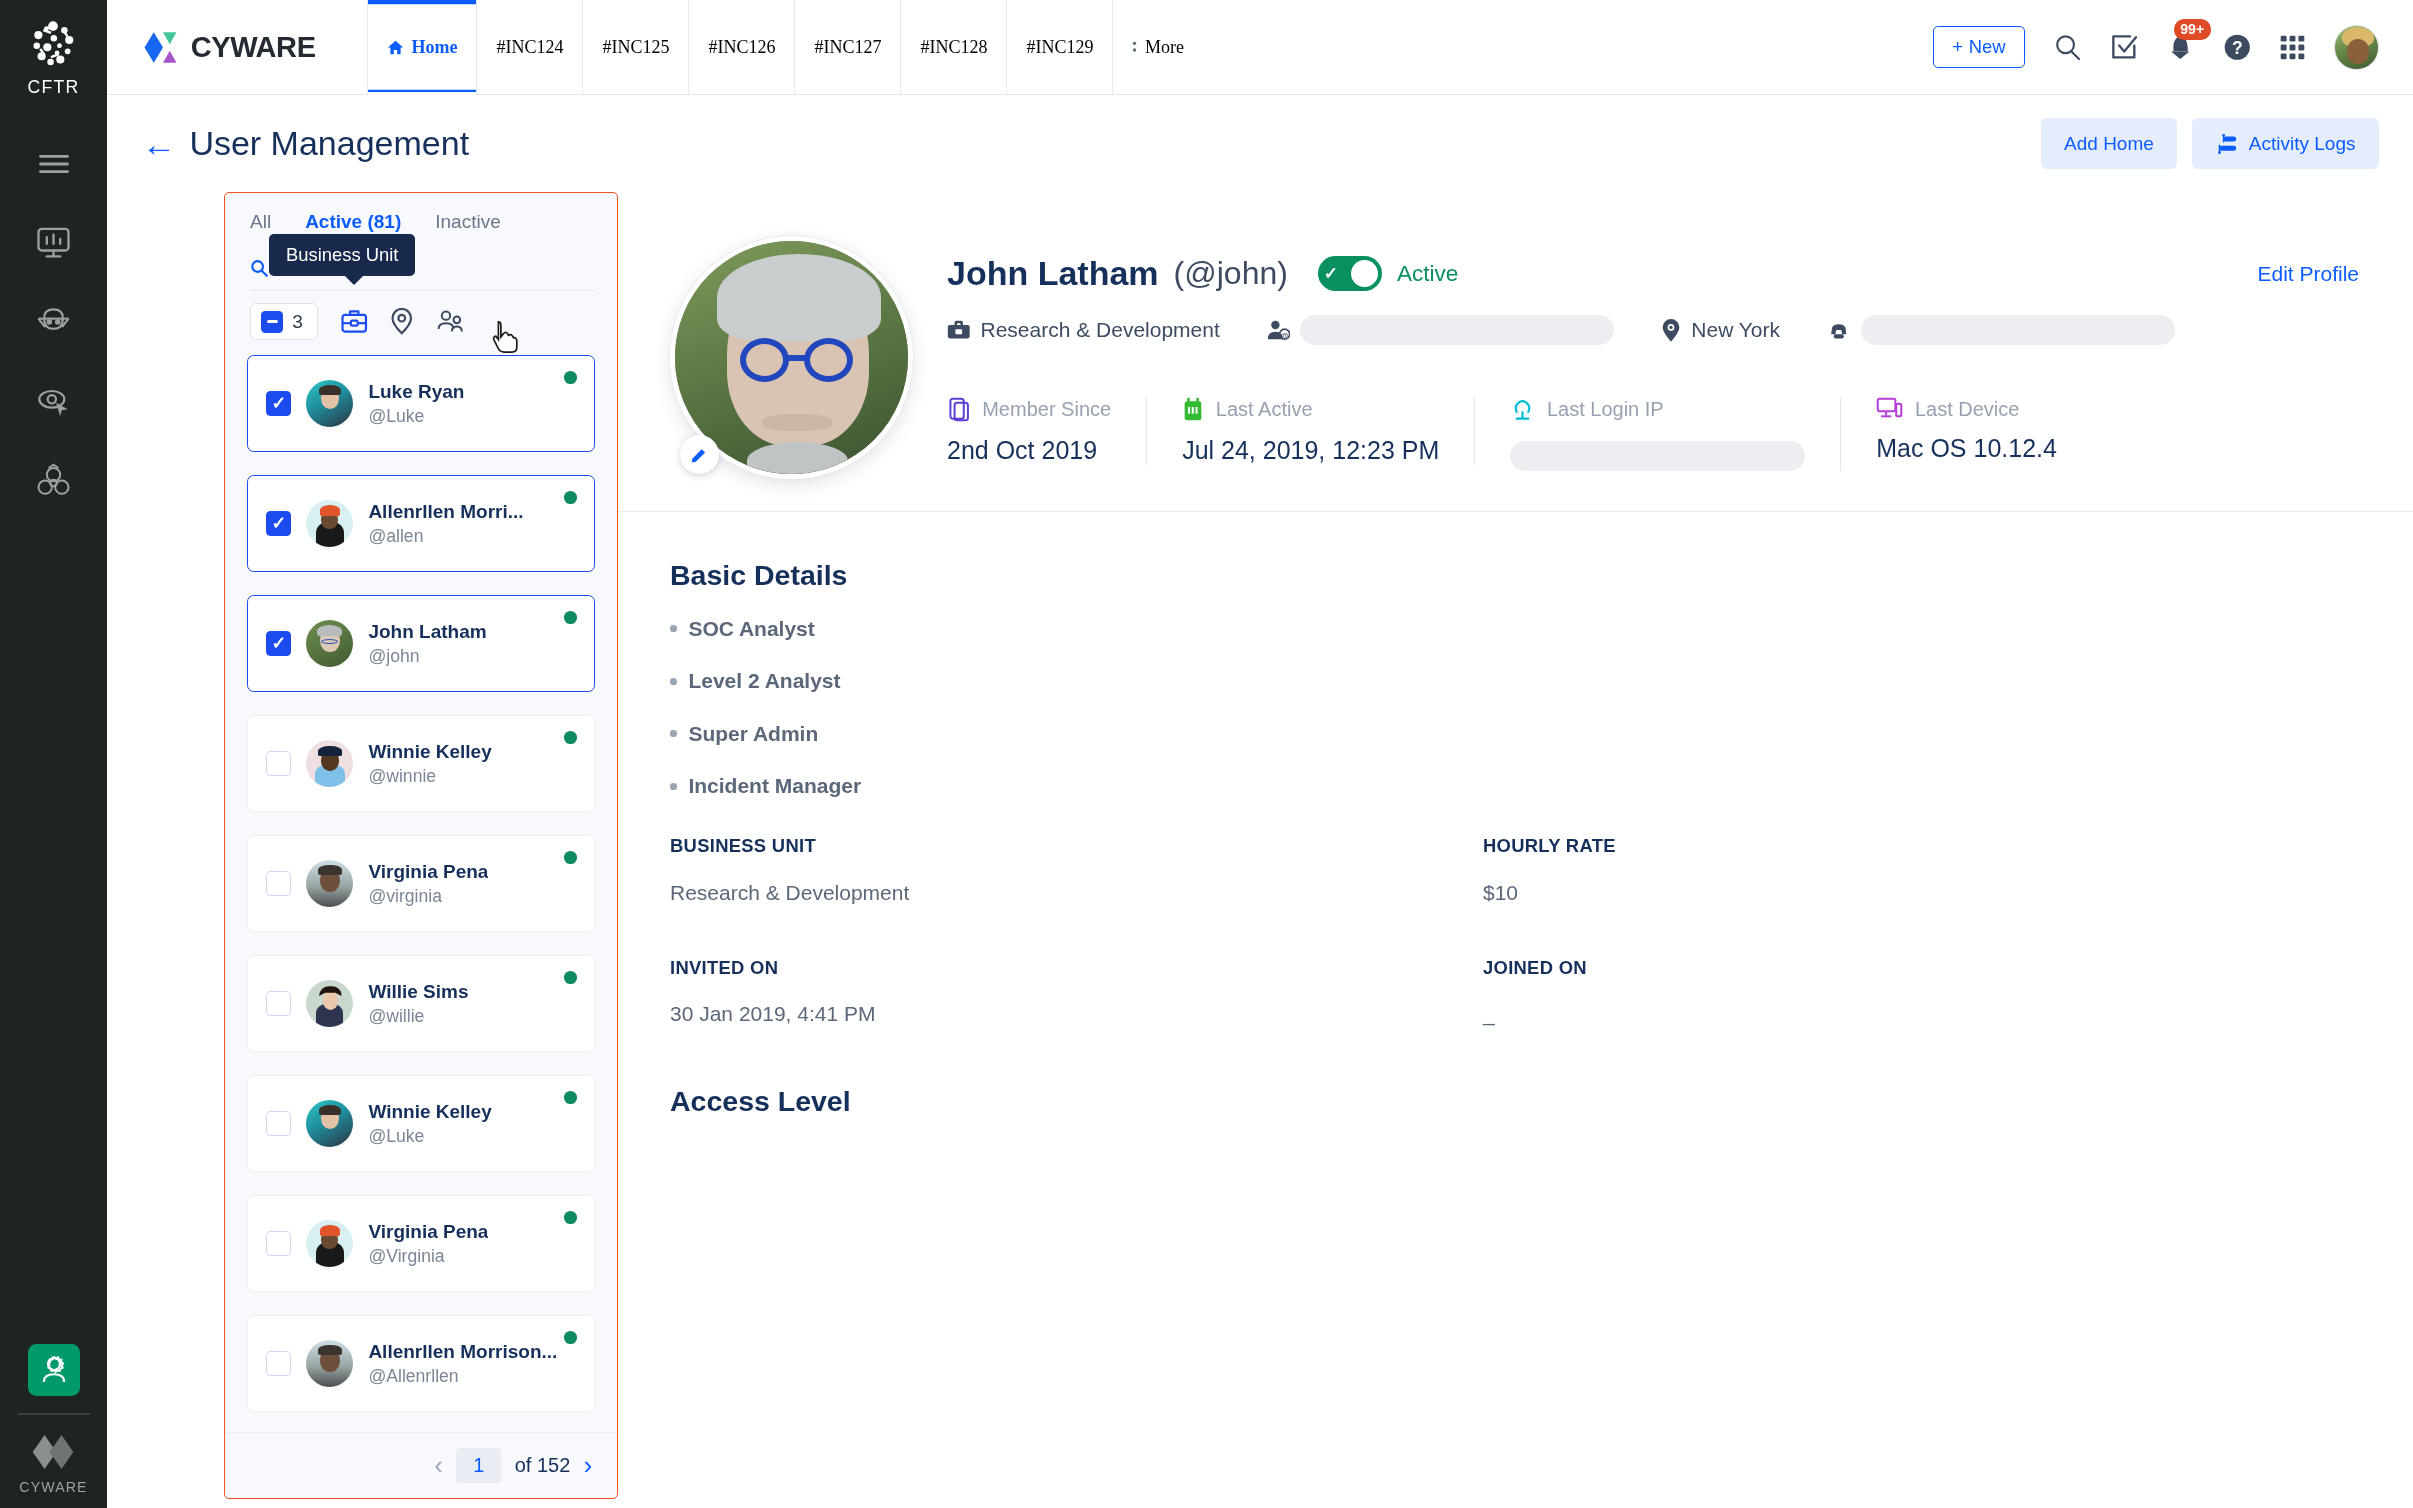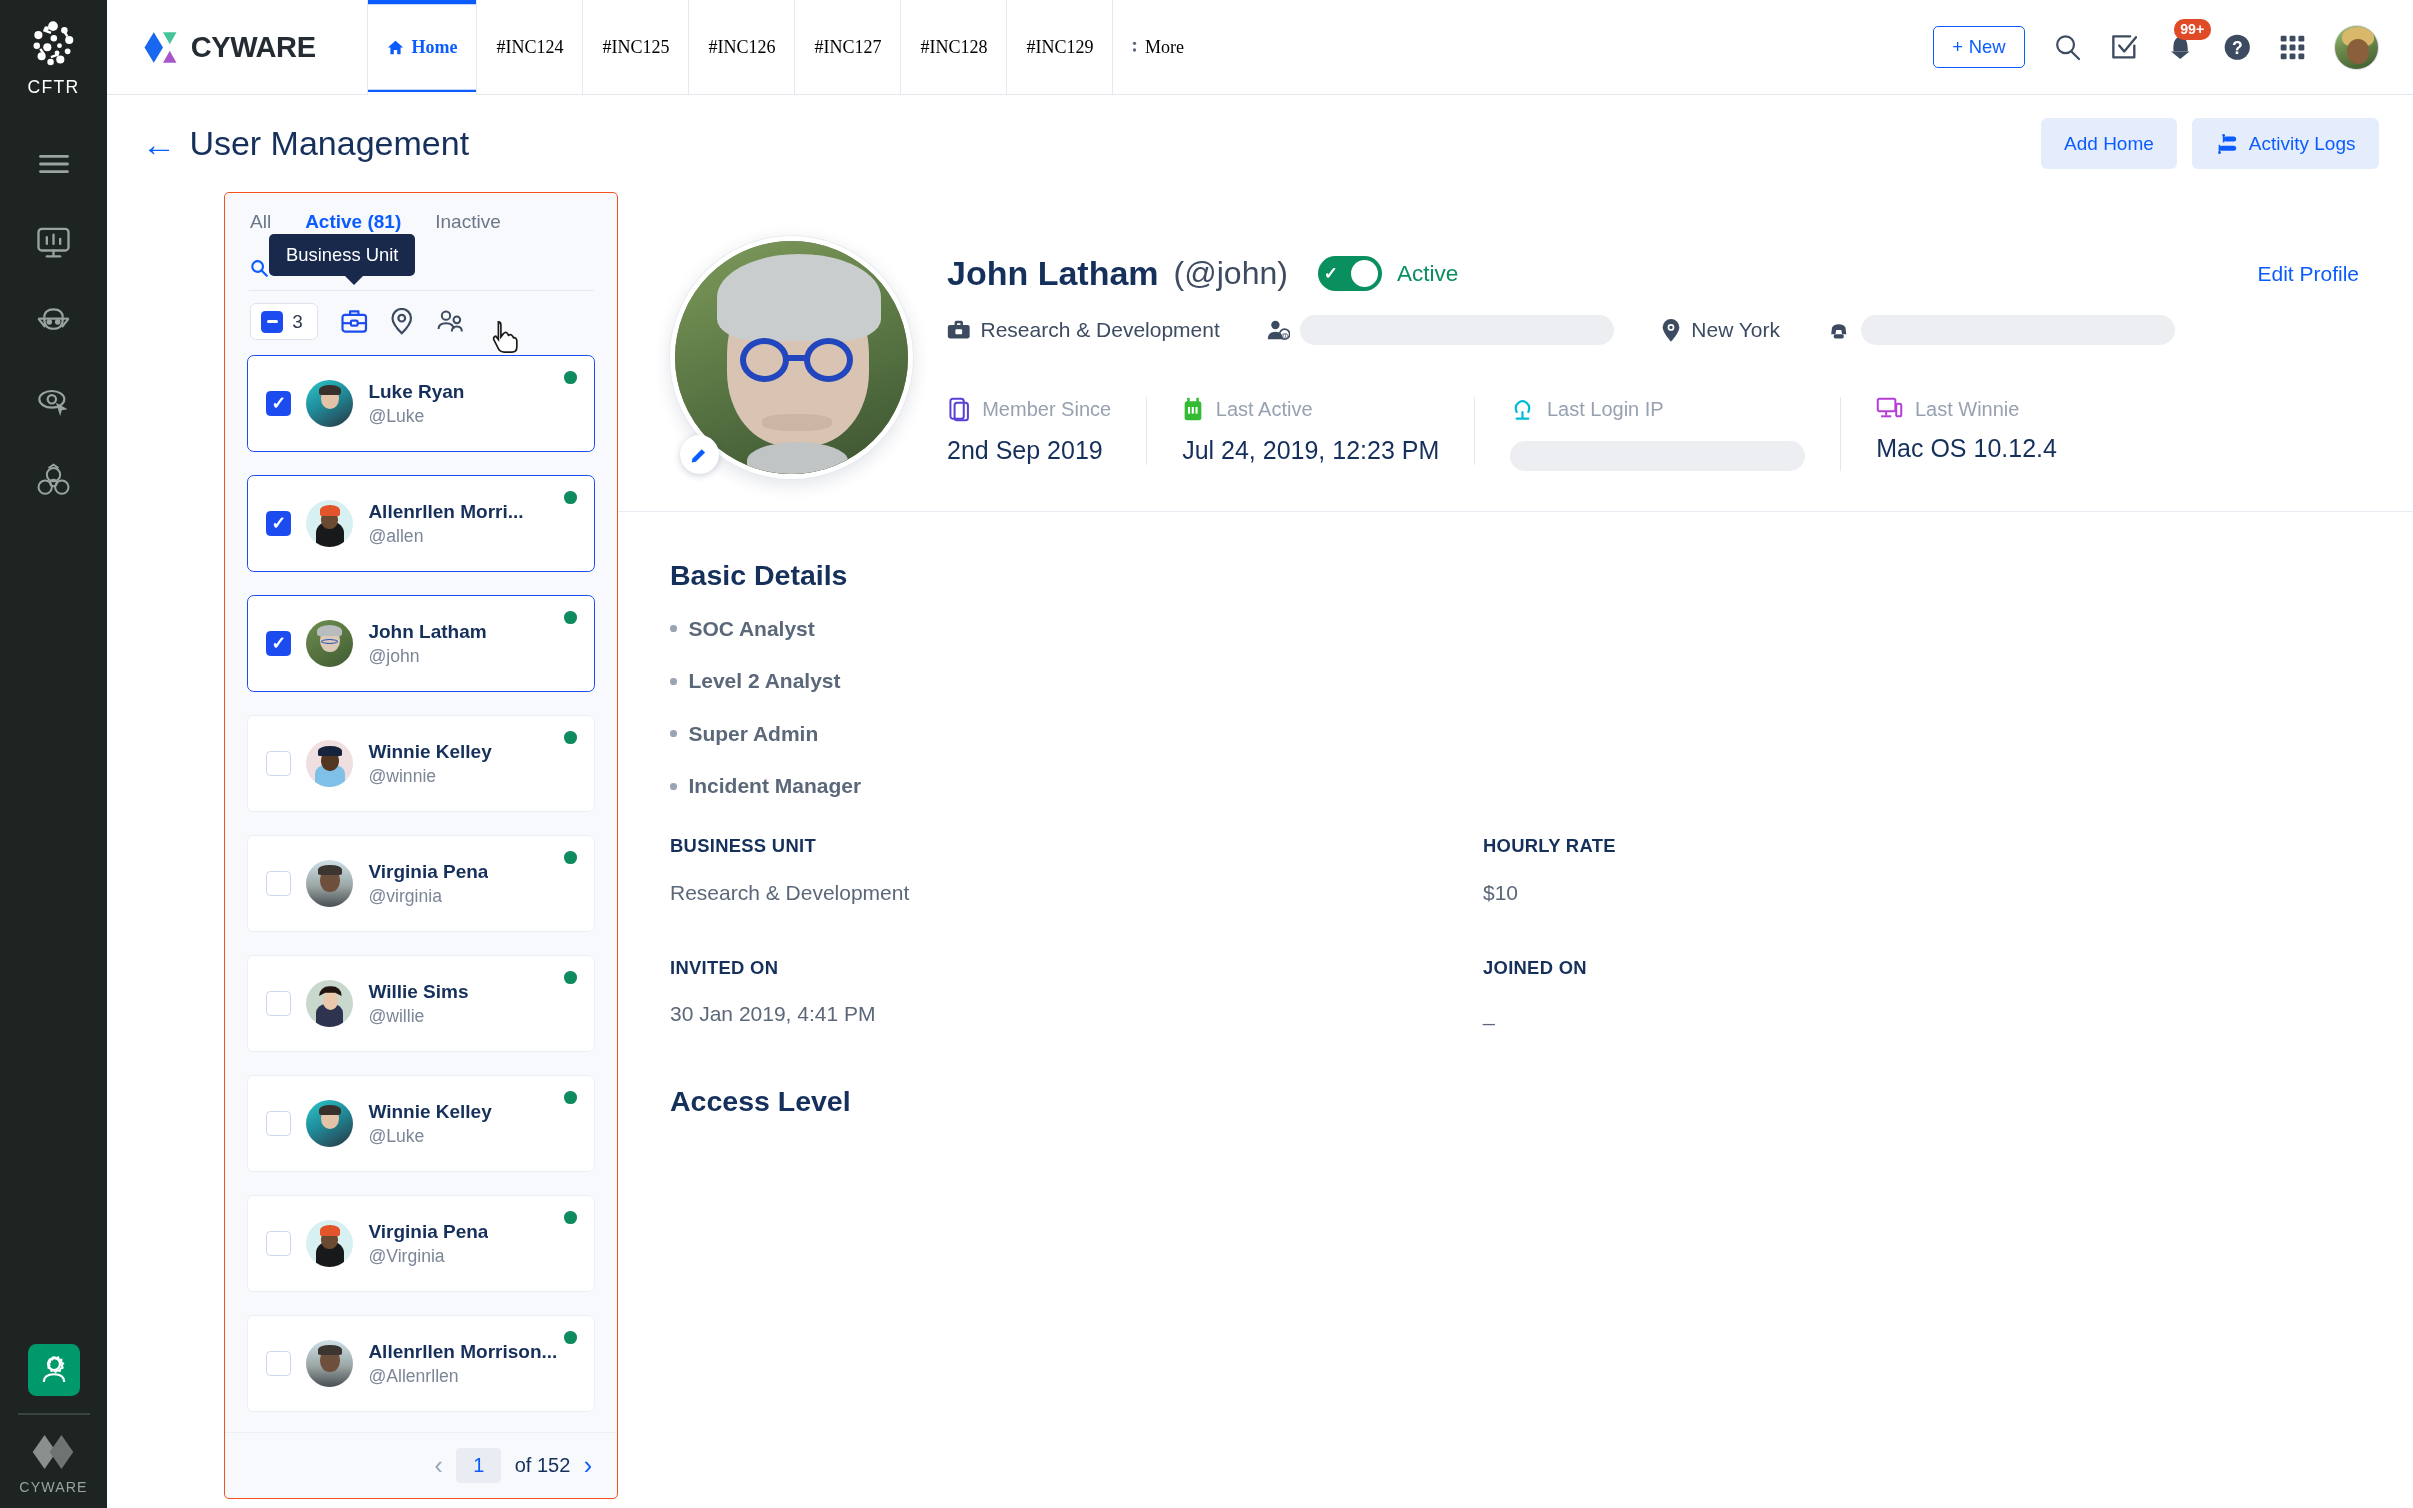--- a/index.html
+++ b/index.html
@@ -733,21 +733,21 @@
               <div class="stat">
                 <div class="stat-top">
                   <svg width="23.5" height="25" viewBox="0 0 28 30">
                       <g fill="none" stroke="#5b3fd6" stroke-width="2.4">
                         <rect x="4" y="2" width="16" height="24" rx="3"></rect>
                         <rect x="9" y="7" width="16" height="21" rx="3"></rect>
                       </g>
                     </svg>
                   <span class="stat-lbl">Member Since</span>
                 </div>
-                <div class="stat-val">2nd Sep 2019</div>
+                <div class="stat-val">2nd Oct 2019</div>
               </div>
               <div class="stat">
                 <div class="stat-top">
                   <svg width="22" height="25" viewBox="0 0 26 30">
                       <g fill="#34bb34">
                         <rect x="3" y="5" width="20" height="23" rx="3"></rect>
                         <rect x="6" y="1" width="3" height="5"></rect>
                         <rect x="17" y="1" width="3" height="5"></rect>
                       </g>
                       <g fill="#fff">
@@ -776,21 +776,21 @@
               <div class="stat">
                 <div class="stat-top">
                   <svg width="27" height="23.5" viewBox="0 0 32 28">
                       <g fill="none" stroke="#b43fd6" stroke-width="2.4" stroke-linejoin="round">
                         <rect x="2" y="2" width="21" height="15" rx="2"></rect>
                         <line x1="12" y1="17" x2="12" y2="22"></line>
                         <line x1="6" y1="23" x2="18" y2="23"></line>
                         <rect x="24" y="8" width="6" height="15" rx="2"></rect>
                       </g>
                     </svg>
-                  <span class="stat-lbl">Last Winnie</span>
+                  <span class="stat-lbl">Last Device</span>
                 </div>
                 <div class="stat-val">Mac OS 10.12.4</div>
               </div>
             </div>
           </div>
         </div>
 
         <div class="det-body">
           <div class="sec-title">Basic Details</div>
 

